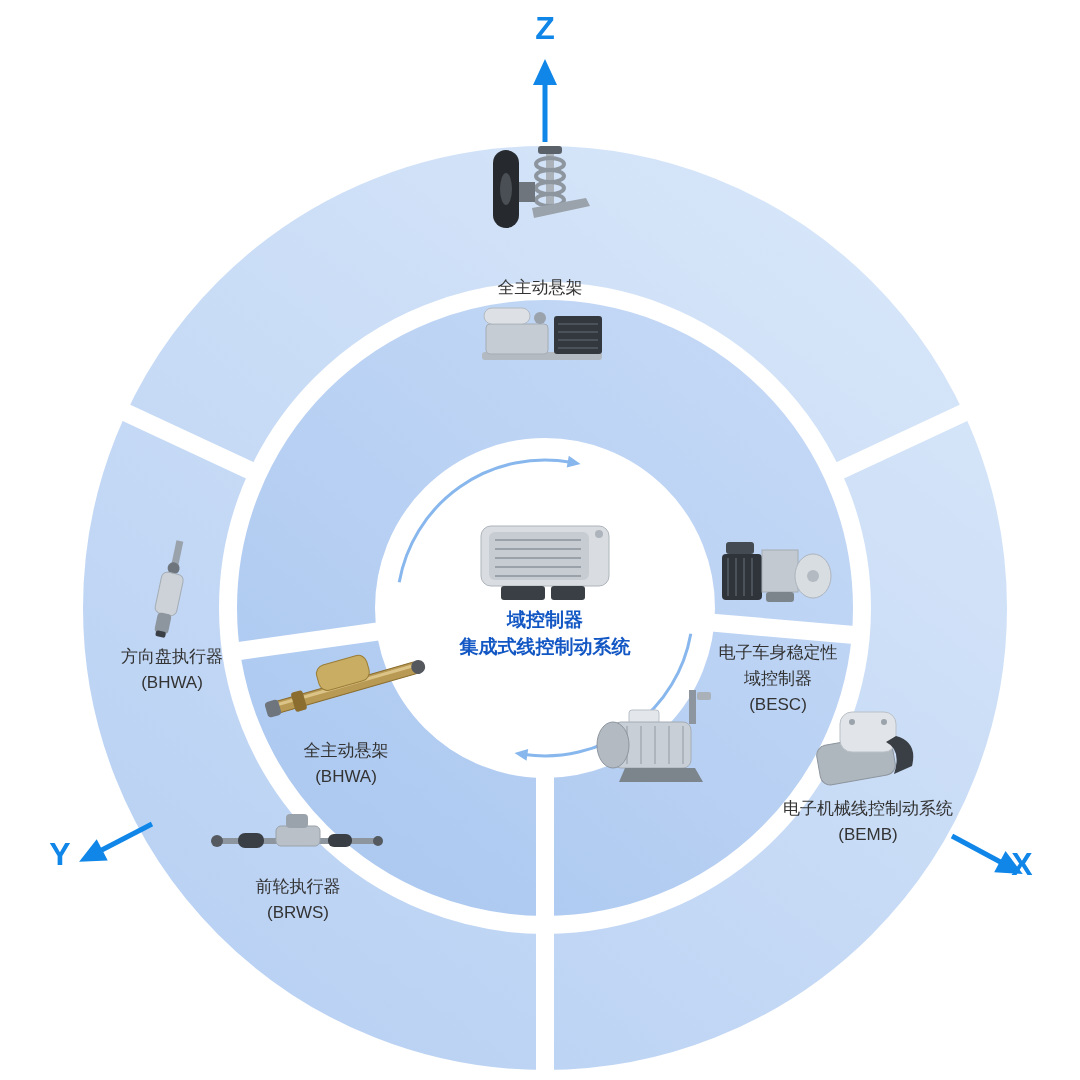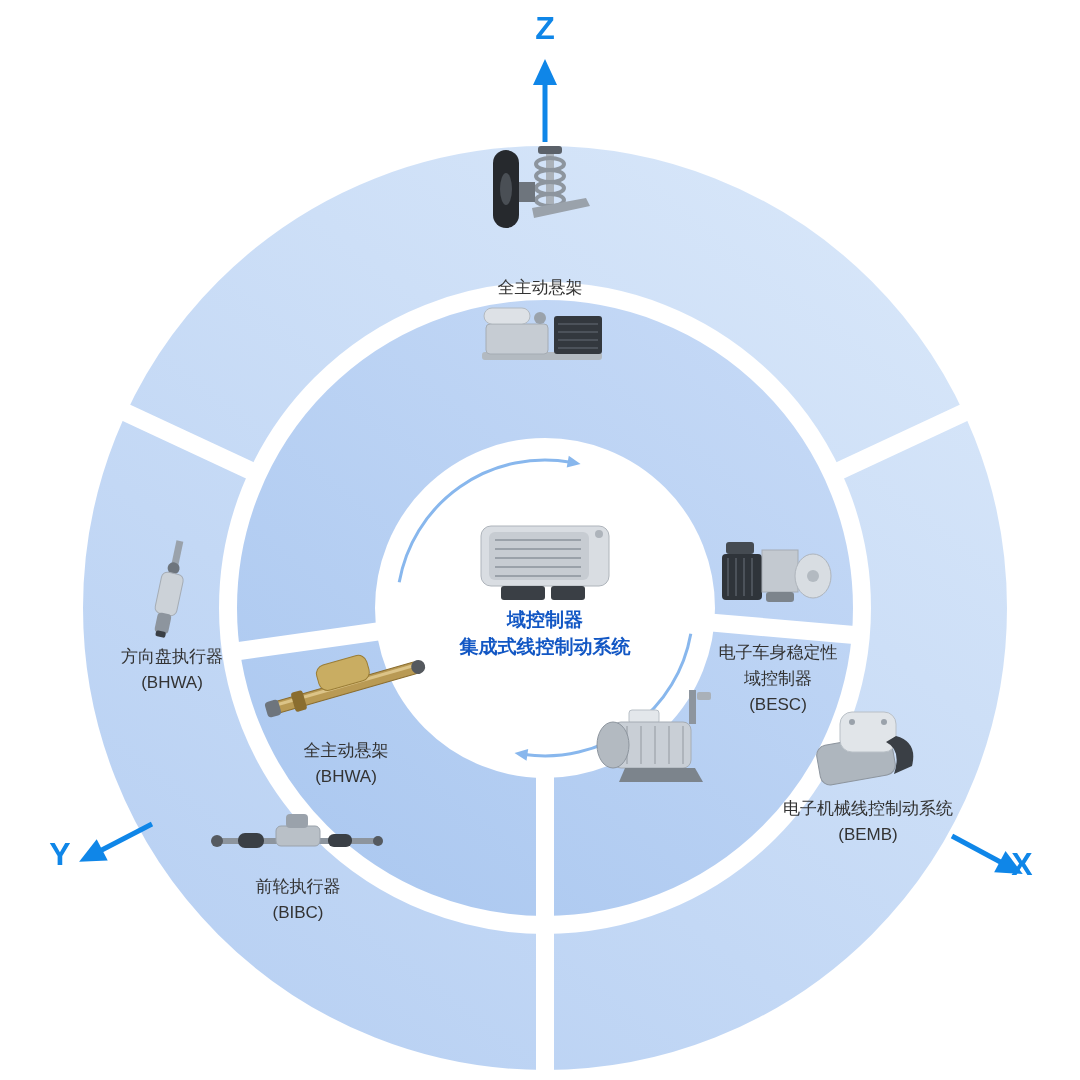--- a/index.html
+++ b/index.html
@@ -227,16 +227,16 @@
     <div>(BEMB)</div>
   </div>
 
   <div class="lbl" style="left:346px;top:738px;">
     <div>全主动悬架</div>
     <div>(BHWA)</div>
   </div>
 
   <div class="lbl" style="left:298px;top:874px;">
     <div>前轮执行器</div>
-    <div>(BIBC)</div>
+    <div>(BRWS)</div>
   </div>
 
 </div>
 
 </body></html>

